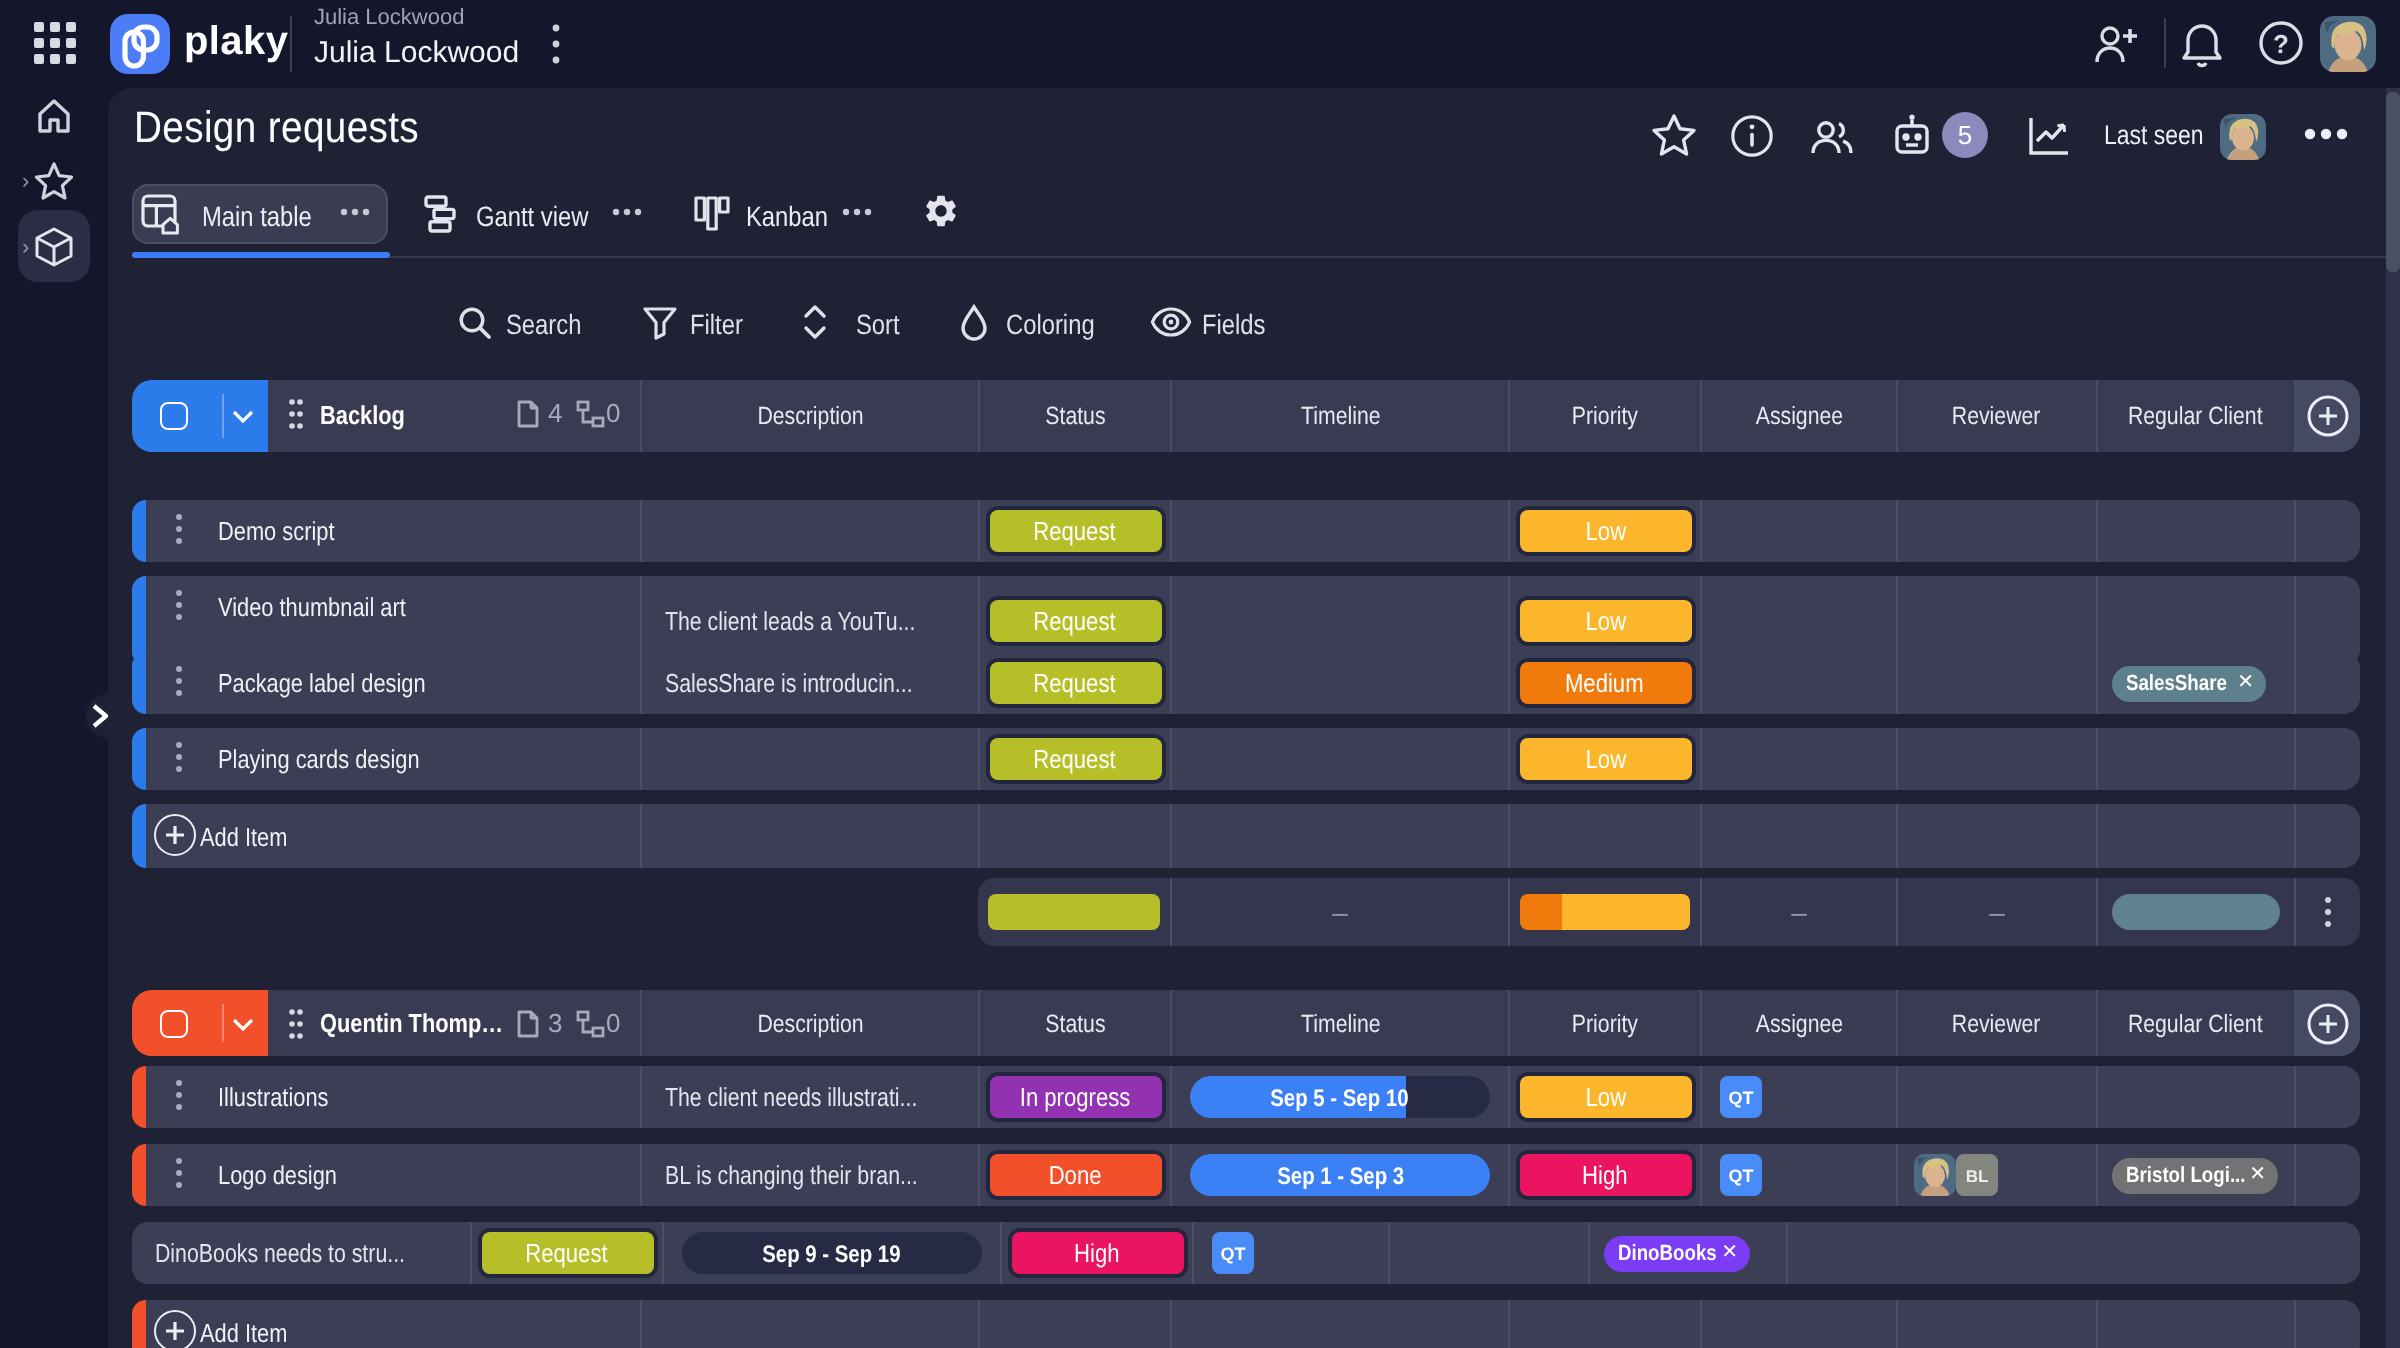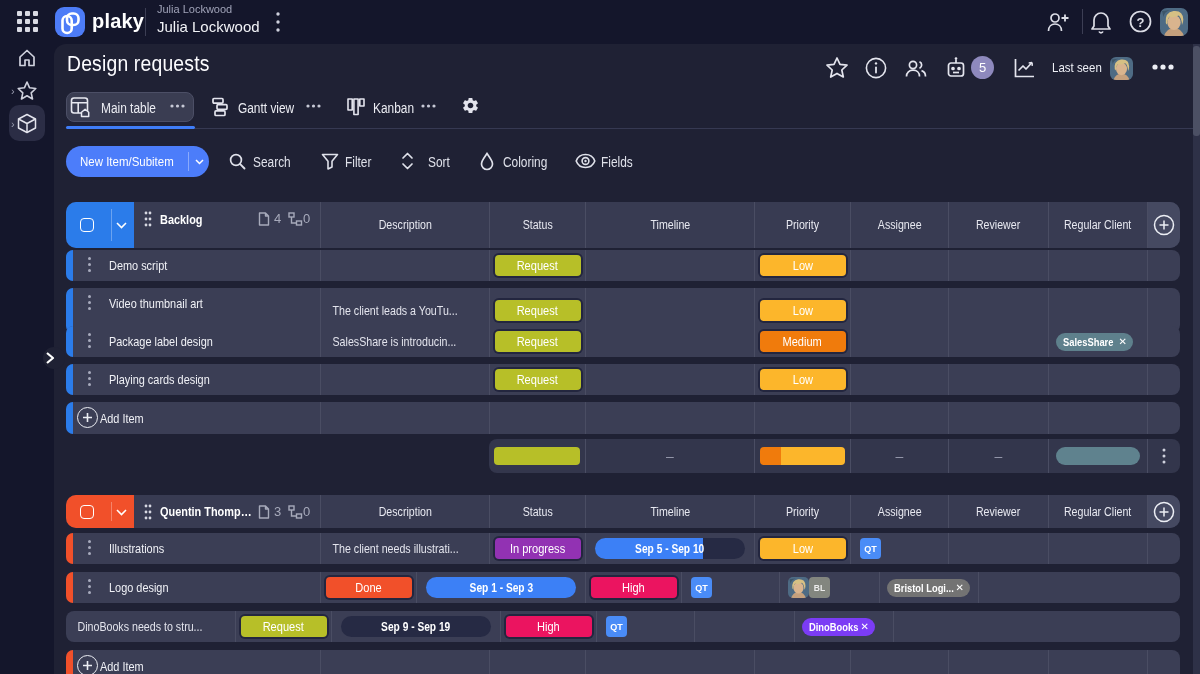--- a/index.html
+++ b/index.html
@@ -243,27 +243,20 @@
       <g fill="#c7c9d6">
         <circle cx="2" cy="2" r="1.6"></circle>
         <circle cx="7.5" cy="2" r="1.6"></circle>
         <circle cx="13" cy="2" r="1.6"></circle>
       </g>
     </svg>
   <svg class="abs" style="left:461px;top:96px" width="19" height="19" viewBox="0 0 24 24">
     <path fill="#e3e4ed" fill-rule="evenodd" d="M19.14 12.94c.04-.3.06-.61.06-.94 0-.32-.02-.64-.07-.94l2.03-1.58a.49.49 0 0 0 .12-.61l-1.92-3.32a.488.488 0 0 0-.59-.22l-2.39.96c-.5-.38-1.03-.7-1.62-.94l-.36-2.54a.484.484 0 0 0-.48-.41h-3.84c-.24 0-.43.17-.47.41l-.36 2.54c-.59.24-1.13.57-1.62.94l-2.39-.96c-.22-.08-.47 0-.59.22L2.74 8.87c-.12.21-.08.47.12.61l2.03 1.58c-.05.3-.09.63-.09.94s.02.64.07.94l-2.03 1.58a.49.49 0 0 0-.12.61l1.92 3.32c.12.22.37.29.59.22l2.39-.96c.5.38 1.03.7 1.62.94l.36 2.54c.05.24.24.41.48.41h3.84c.24 0 .44-.17.47-.41l.36-2.54c.59-.24 1.13-.56 1.62-.94l2.39.96c.22.08.47 0 .59-.22l1.92-3.32c.12-.22.07-.47-.12-.61l-2.01-1.58zM12 15.6c-1.98 0-3.6-1.62-3.6-3.6s1.62-3.6 3.6-3.6 3.6 1.62 3.6 3.6-1.62 3.6-3.6 3.6z"></path>
   </svg>
 
-  <div class="newbtn">
-    <div class="abs txl" style="left:14px;top:8px;font-size:13.5px">New Item/Subitem</div>
-    <div class="abs" style="left:122px;top:6px;width:1px;height:19px;background:rgba(255,255,255,0.35)"></div>
-    <svg class="abs" style="left:129px;top:13px" width="9" height="6" viewBox="0 0 9 6">
-        <path d="M1 1 L4.5 4.5 L8 1" fill="none" stroke="#fff" stroke-width="1.5"></path>
-      </svg>
-  </div>
   <svg class="abs" style="left:229px;top:153px" width="17" height="17" viewBox="0 0 17 17">
     <circle cx="7" cy="7" r="5.4" fill="none" stroke="#dfe1ea" stroke-width="1.7"></circle>
     <path d="M11.2 11.2 L15.5 15.5" stroke="#dfe1ea" stroke-width="1.9" stroke-linecap="round"></path>
   </svg>
   <div class="abs toolitem txl" style="left:253px;top:154px">Search</div>
   <svg class="abs" style="left:321px;top:153px" width="18" height="17" viewBox="0 0 18 17">
     <path d="M1.5 1.5 H16.5 L11 8.2 V14 L7 16 V8.2 Z" fill="none" stroke="#dfe1ea" stroke-width="1.6" stroke-linejoin="round"></path>
   </svg>
   <div class="abs toolitem txl" style="left:345px;top:154px">Filter</div>
   <svg class="abs" style="left:401px;top:151px" width="13" height="20" viewBox="0 0 13 20">
@@ -277,21 +270,21 @@
     <path d="M8 2.5 C10.5 6.5 13.5 9.5 13.5 13 a5.5 5.5 0 0 1 -11 0 C2.5 9.5 5.5 6.5 8 2.5 Z" fill="none" stroke="#dfe1ea" stroke-width="1.7"></path>
   </svg>
   <div class="abs toolitem txl" style="left:503px;top:154px">Coloring</div>
   <svg class="abs" style="left:575px;top:153px" width="21" height="16" viewBox="0 0 21 16">
     <path d="M10.5 1.5 C15 1.5 18.5 4.5 19.8 8 C18.5 11.5 15 14.5 10.5 14.5 C6 14.5 2.5 11.5 1.2 8 C2.5 4.5 6 1.5 10.5 1.5 Z" fill="none" stroke="#dfe1ea" stroke-width="1.6"></path>
     <circle cx="10.5" cy="8" r="3.4" fill="none" stroke="#dfe1ea" stroke-width="1.6"></circle>
     <circle cx="10.5" cy="8" r="1.2" fill="#dfe1ea"></circle>
   </svg>
   <div class="abs toolitem txl" style="left:601px;top:154px">Fields</div>
 
-  <div class="row grouphdr" style="top:202px;height:46px">
+  <div class="row grouphdr" style="top:190px;height:36px">
     <div class="cell c0">
       <div class="gpill" style="background:#2b7cea">
         <div class="gcheck"></div>
         <div class="gdiv"></div>
         <svg class="abs" style="left:50px;top:50%;margin-top:-3px" width="11" height="7" viewBox="0 0 11 7">
             <path d="M1 1 L5.5 5.5 L10 1" fill="none" stroke="#fff" stroke-width="1.6"></path>
           </svg>
       </div>
       <svg class="abs" style="left:78px;top:9px" width="8" height="16" viewBox="0 0 8 16">
         <g fill="#d7d8e2">
@@ -612,20 +605,23 @@
   <div class="row itemrow" style="top:572px;height:31px;border-radius:8px">
     <div class="cell c0 cl">
         <div class="leftbar" style="background:#f1502a"></div>
       <div class="dots3 abs" style="left:22px;top:7px">
           <i></i>
           <i></i>
           <i></i>
         </div>
       <div class="abs name" style="left:43px;top:8px">Logo design</div>
     </div>
+    <div class="cell c1 cl">
+        <div class="desc">BL is changing their bran...</div>
+      </div>
     <div class="cell c2 cc">
         <div class="pill" style="width:86px;background:#f1502a;box-shadow:0 0 0 2px #23263f">
           <span class="tx">Done</span>
         </div>
       </div>
     <div class="cell c3 cc">
         <div class="tlpill" style="background:#3c80f6">
           <span class="tx">Sep 1 - Sep 3</span>
         </div>
       </div>

